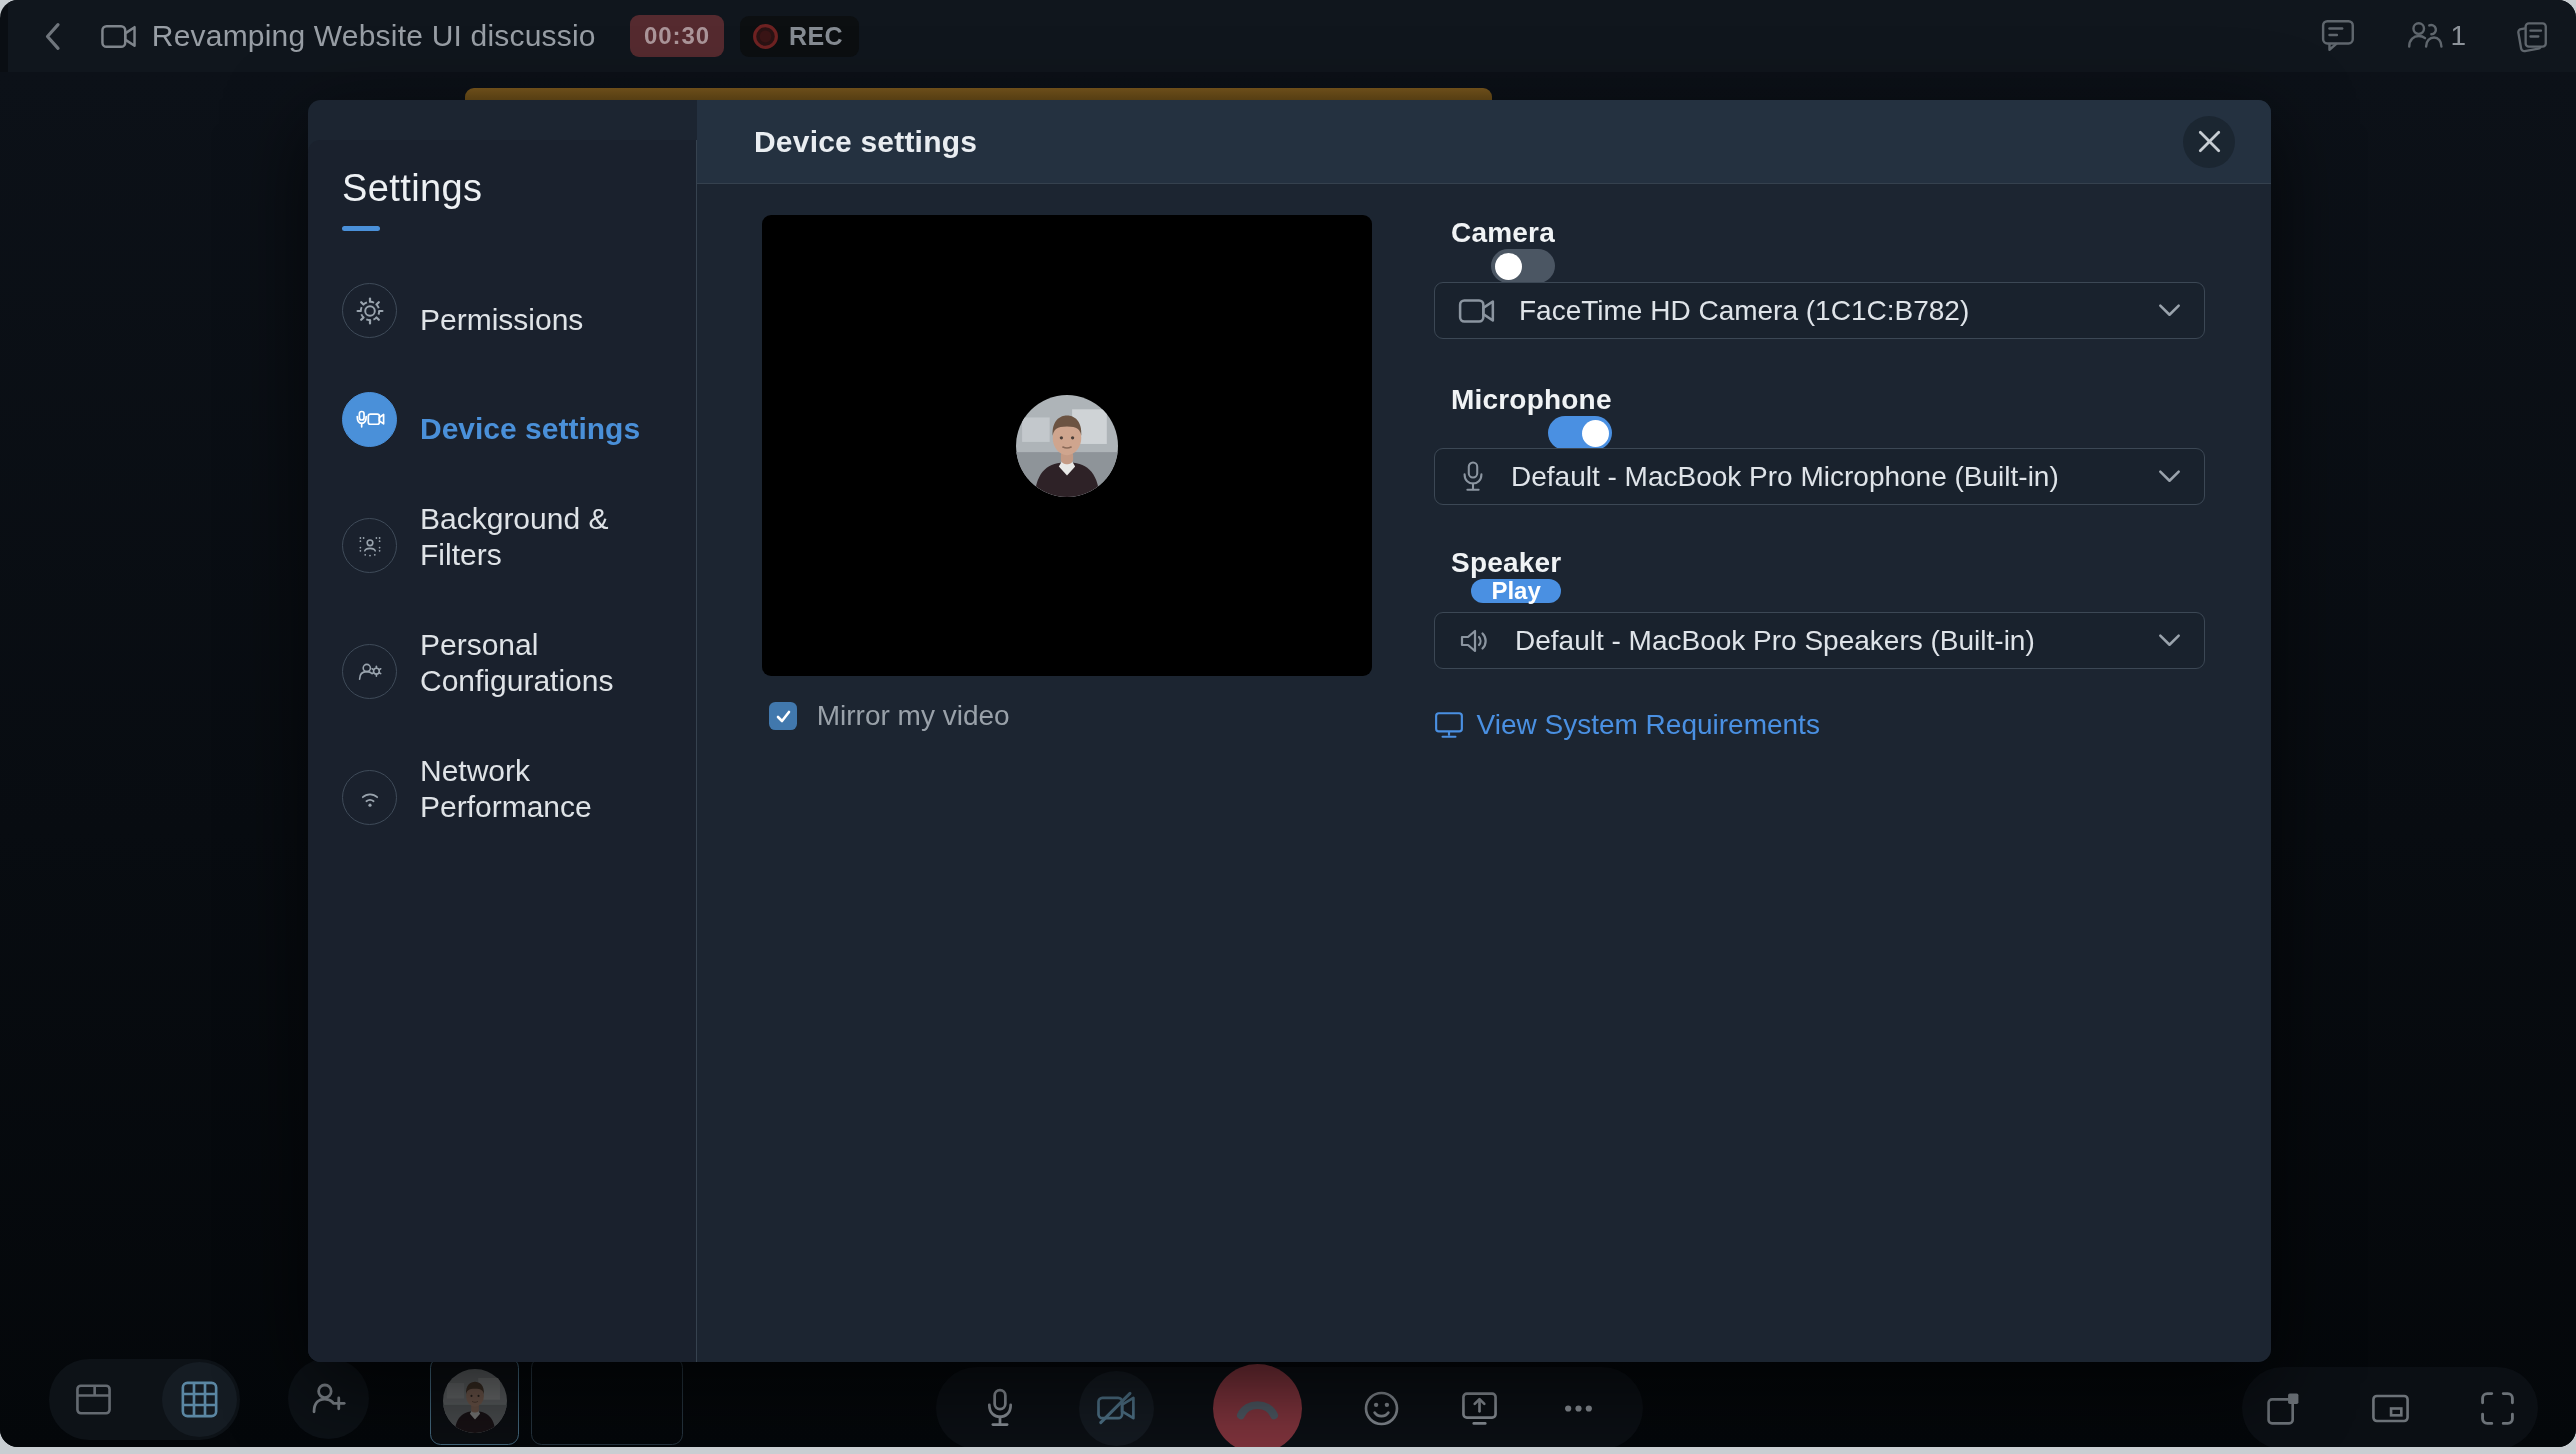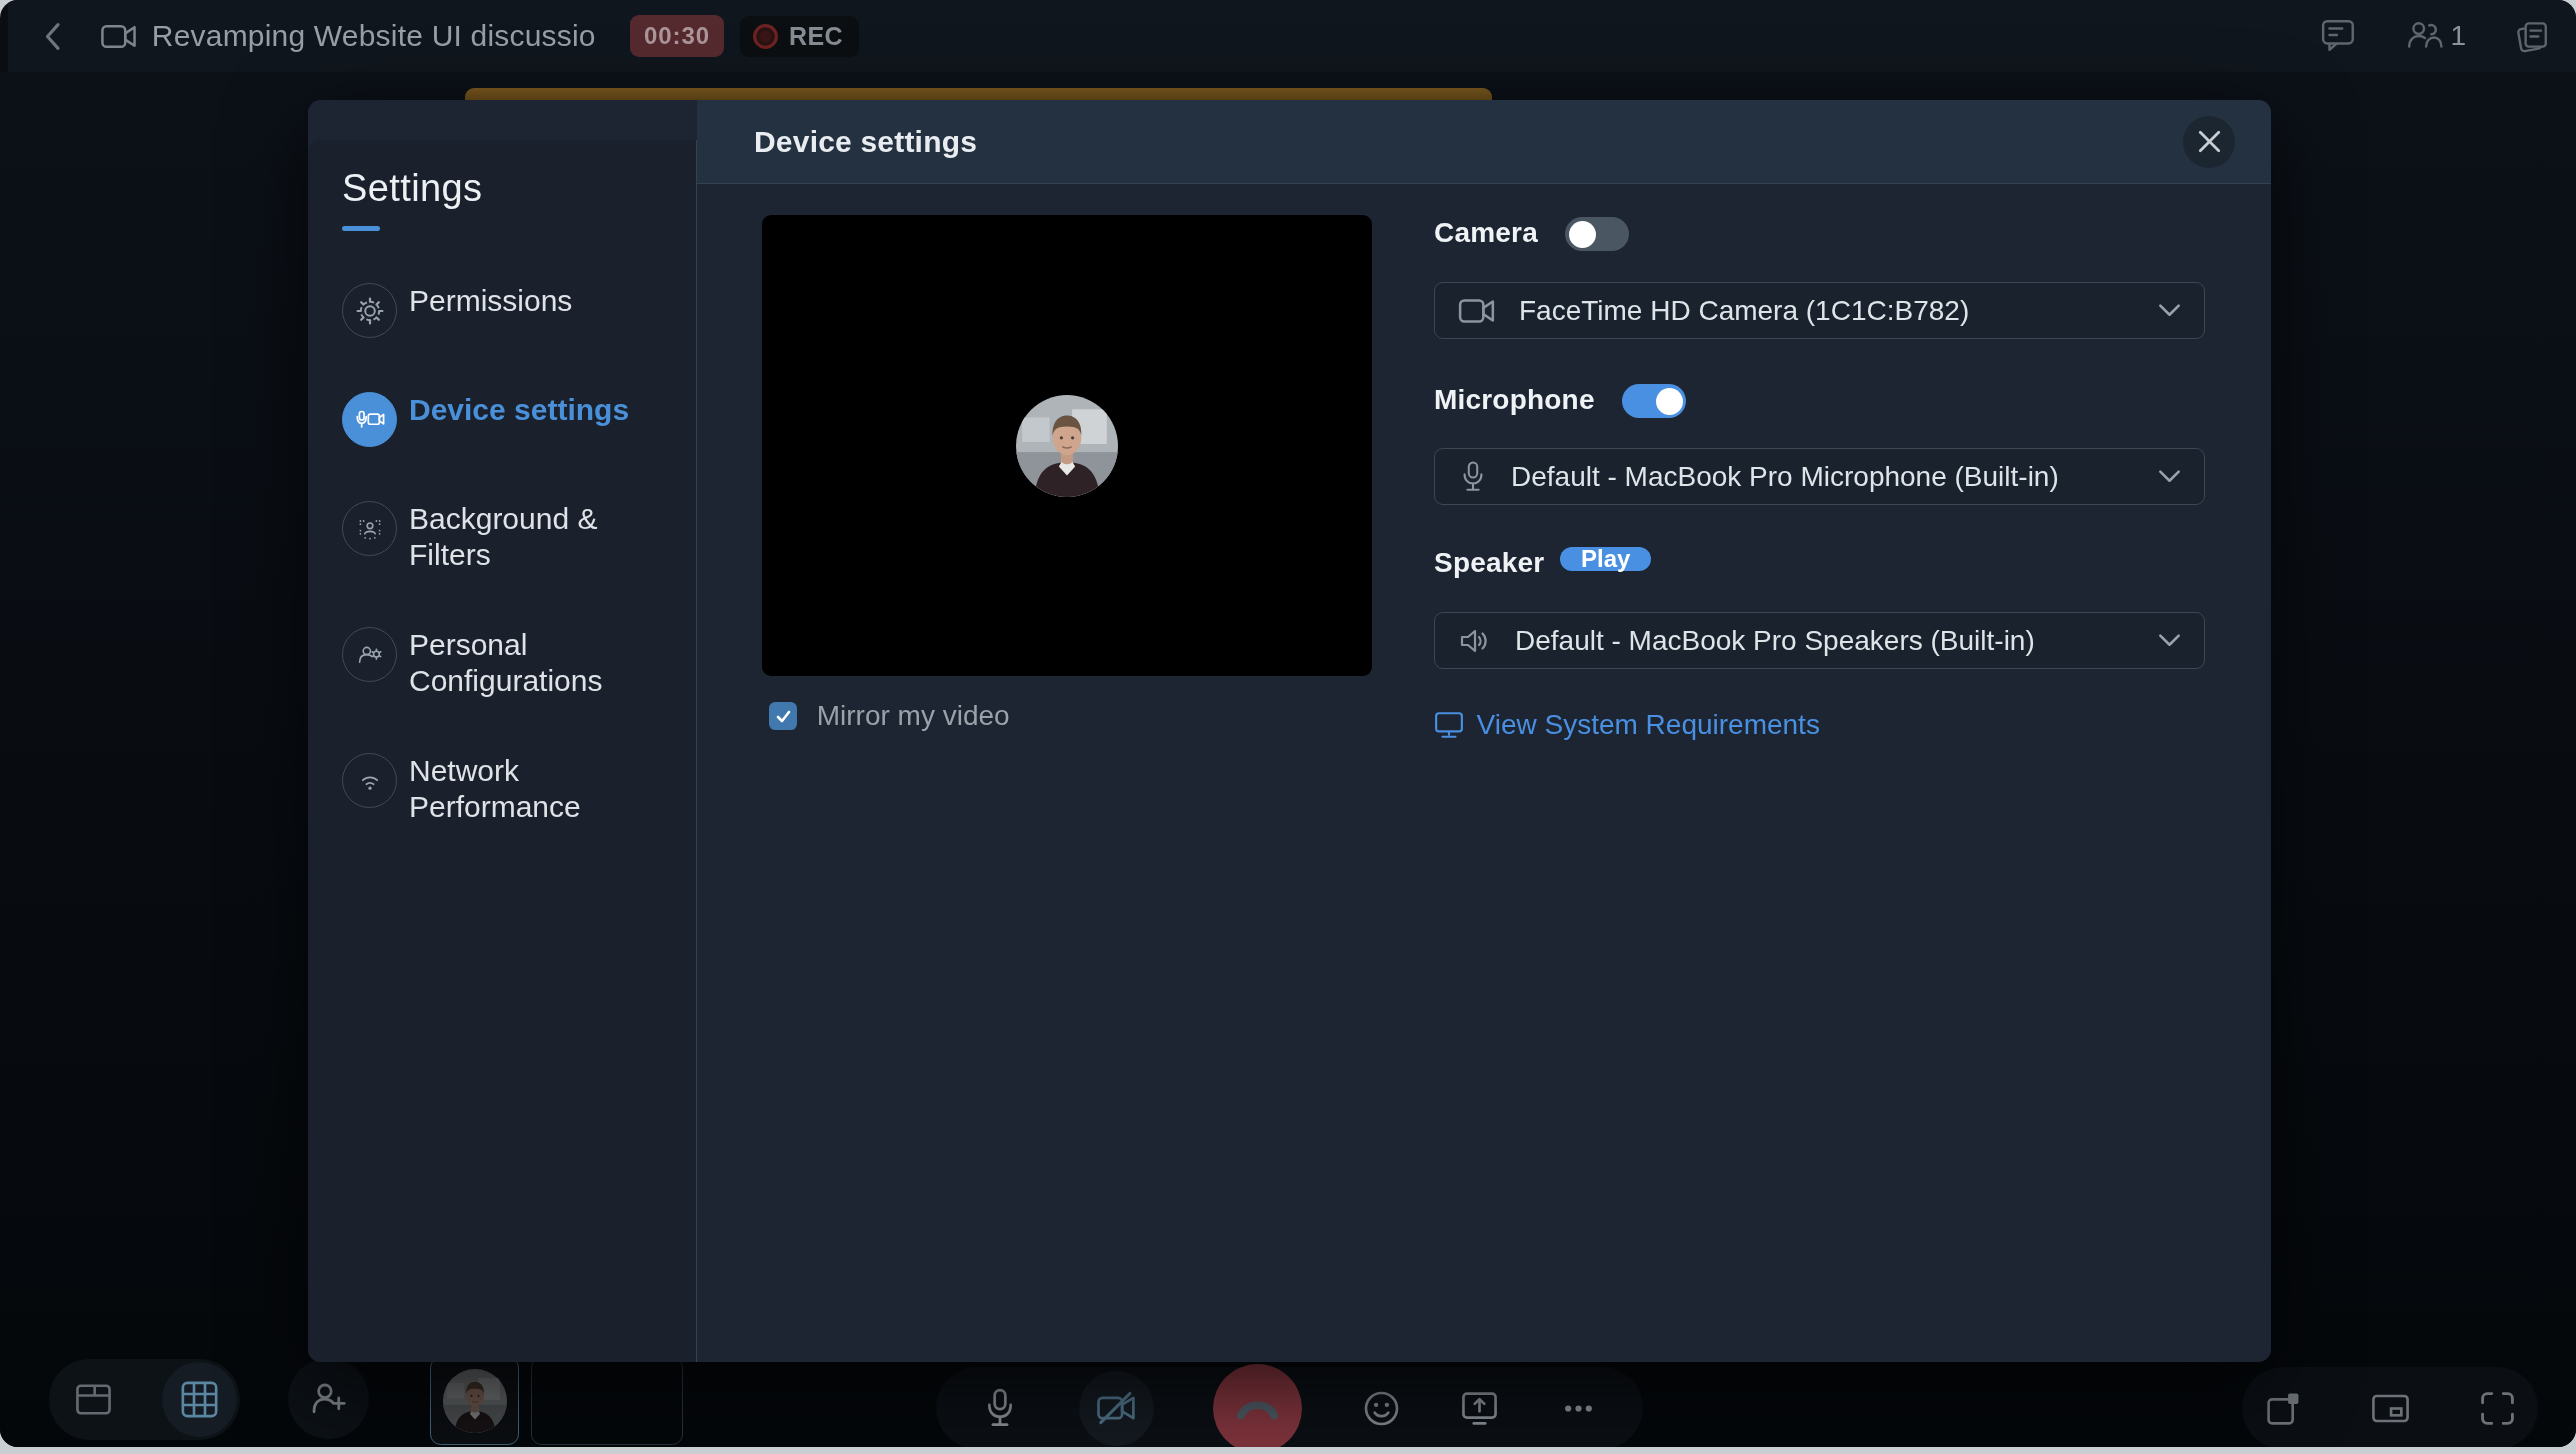--- a/index.html
+++ b/index.html
@@ -23,42 +23,42 @@
   
   .stage { position:absolute; left:0; top:72px; right:0; bottom:0; background:linear-gradient(180deg,#0c1118 0%,#080c11 55%,#04070a 100%); }
   .banner { position:absolute; left:465px; top:88px; width:1027px; height:39px; border-radius:9px 9px 0 0; background:linear-gradient(180deg,#7c5a1e 0%,#4e370f 80%); z-index:2; }
 
   
   .modal { position:absolute; left:308px; top:100px; width:1963px; height:1262px; border-radius:12.5px; background:#1c2531; box-shadow:0 23px 81px rgba(0,0,0,.65); z-index:10; display:flex; }
   .settings-sidebar { width:389px; flex:none; background:#1a212d; border-right:1.8px solid #36424f; border-radius:12.5px 0 0 12.5px; padding:27px 0 0 34px;margin-top:40px; }
   .settings-title { font-size:38px; font-weight:400; color:#eef1f4; letter-spacing:0.4px; }
   .settings-underline { width:38px; height:5.4px; border-radius:2.7px; background:#4a90d9; margin-top:16px; }
   .nav { margin-top:52px; display:flex; flex-direction:column; gap:54px; }
-  .nav-item { display:flex; align-items:flex-start; gap:12px; width:313px; cursor:pointer; }
+  .nav-item { display:flex; align-items:flex-end; gap:23px; width:313px; cursor:pointer; }
   .nav-icon { width:55px; height:55px; border-radius:50%; border:1.8px solid #3f4b59; color:#9aa4ae; display:flex; align-items:center; justify-content:center; flex:none; }
   .nav-label { font-size:30px; color:#dfe3e7; line-height:36px; }
   .nav-item.active .nav-icon { background:#4a90d9; border-color:#4a90d9; color:#ffffff; }
   .nav-item.active .nav-label { color:#4a90d9; font-weight:700; }
 
   .main { flex:1; position:relative; }
   .main-header { height:84px; background:#243140; border-bottom:0.9px solid #35414e; border-radius:0 12.5px 0 0; display:flex; align-items:center; padding:0 36px 0 57px; }
   .panel-title { font-size:30px; font-weight:700; color:#e9edf1; letter-spacing:0.2px; }
   .close-btn { margin-left:auto; width:52px; height:52px; border-radius:50%; background:#1b2631; color:#c7cdd3; display:flex; align-items:center; justify-content:center; cursor:pointer; }
 
   .content { position:absolute; top:85px; left:0; right:0; bottom:0; }
   .preview { position:absolute; left:65px; top:30px; width:610px; height:461px; background:#000; border-radius:9px; display:flex; align-items:center; justify-content:center; }
   .preview-avatar { width:102px; height:102px; }
   .mirror-row { position:absolute; left:72px; top:515px; display:flex; align-items:center; gap:19.7px; }
   .checkbox { width:28px; height:28px; border-radius:6.3px; background:#4178ad; display:flex; align-items:center; justify-content:center; color:#fff; cursor:pointer; }
   .checkbox svg { visibility:hidden; }
   .checkbox.checked svg { visibility:visible; }
   .mirror-label { font-size:28px; color:#99a1a9; }
 
   .controls { position:absolute; left:737px; top:0; width:771px; }
-  .ctl-row { position:absolute; left:0; height:36px; display:flex; align-items:flex-start; }
+  .ctl-row { position:absolute; left:17px; height:36px; display:flex; align-items:flex-end;flex-direction:column; }
   .ctl-label { font-size:28px; font-weight:700; color:#f0f3f5; letter-spacing:0.2px; }
   .toggle { margin-left:27px; width:64px; height:34px; border-radius:17px; background:#4b5663; position:relative; cursor:pointer; flex:none; }
   .toggle .knob { position:absolute; top:3.6px; left:3.6px; width:27px; height:27px; border-radius:50%; background:#fff; }
   .toggle.on { background:#4a90e2; }
   .toggle.on .knob { left:34px; }
   .dropdown { position:absolute; left:0; width:771px; height:57px; border:1.8px solid #3c4855; border-radius:9px; background:#19222d; display:flex; align-items:center; padding:0 23px; gap:23px; cursor:pointer; }
   .dd-text { font-size:28px; color:#dfe4e9; white-space:nowrap; }
   .dd-icon { color:#8b95a0; display:flex; flex:none; }
   .dd-chevron { margin-left:auto; color:#9aa3ac; display:flex; }
   .play-btn { margin-left:16px; height:24px; padding:0 20.6px; border-radius:17px; background:#4a90e2; color:#fff; font-size:24px; font-weight:600; display:flex; align-items:center; cursor:pointer; }

